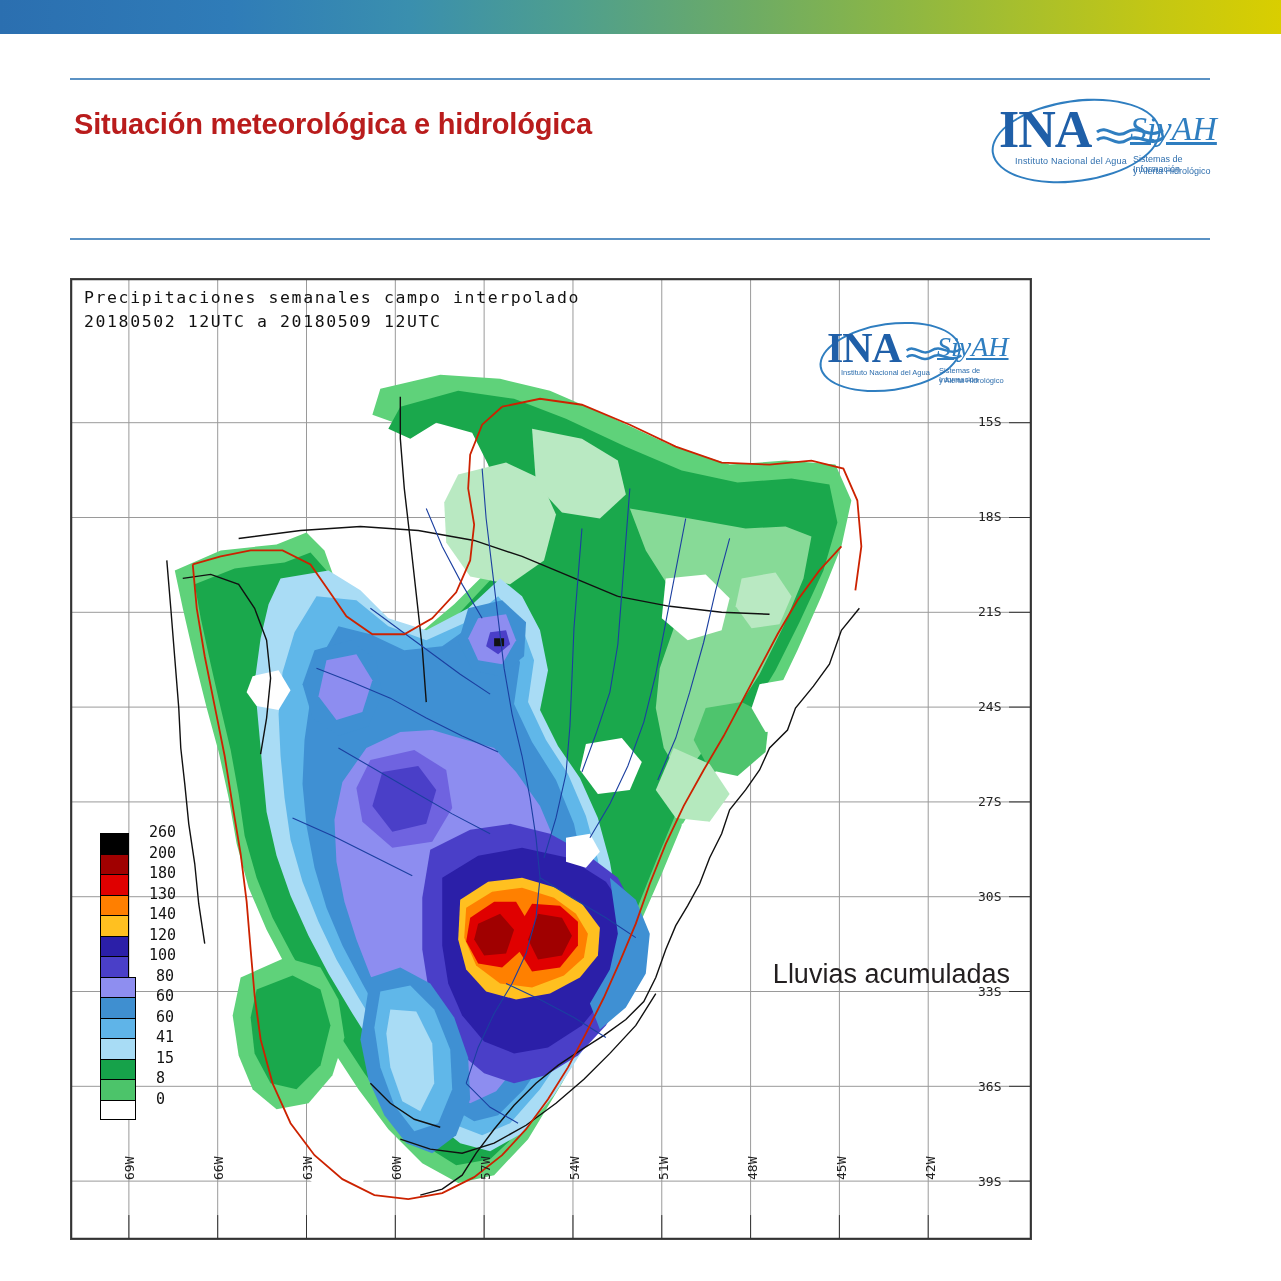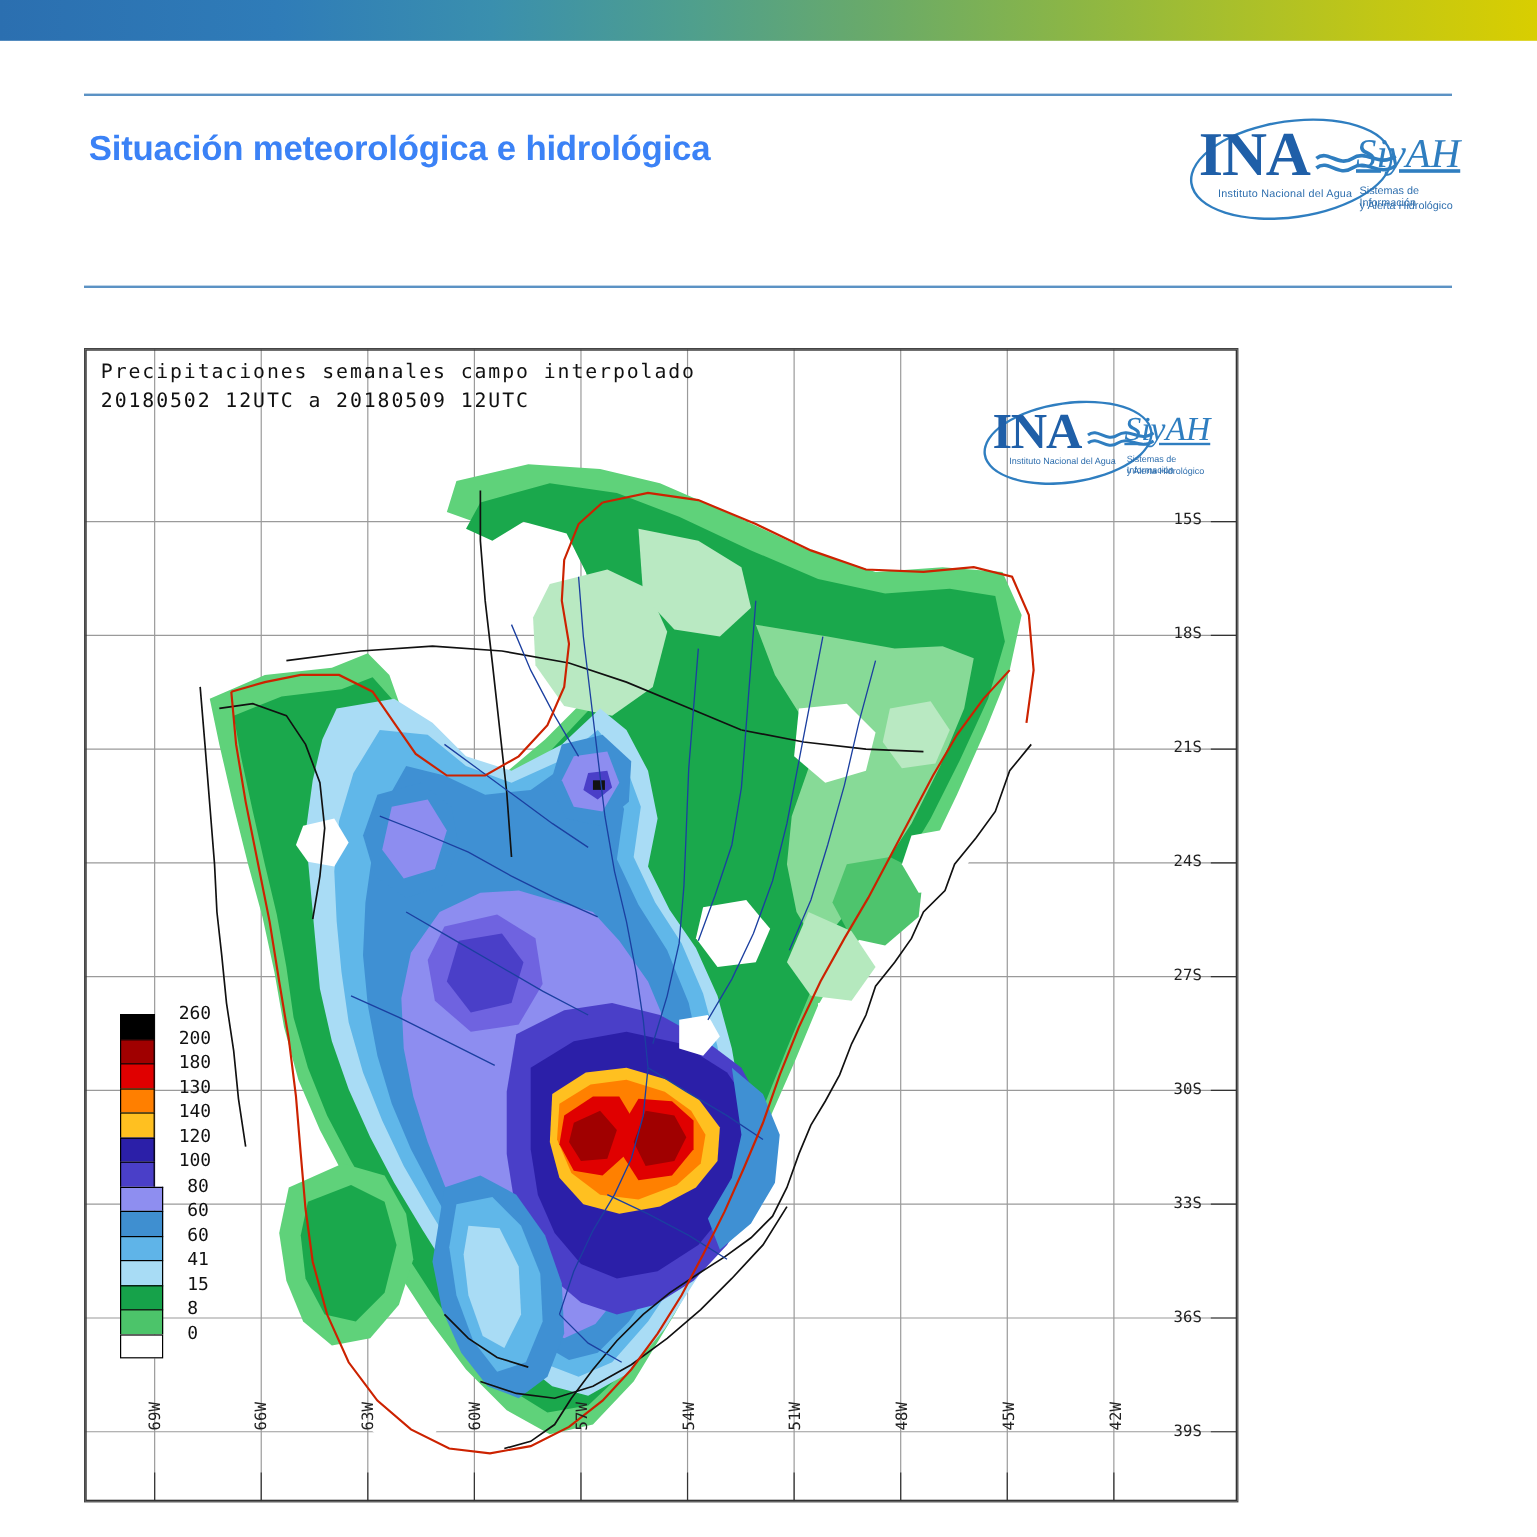--- a/index.html
+++ b/index.html
@@ -21,21 +21,21 @@
   }
 
   
   #header {
     position:absolute; top:78px; left:70px; width:1140px; height:162px;
     border-top: 2px solid #5b92c4;
     border-bottom: 2px solid #5b92c4;
   }
   #title {
     position:absolute; left:4px; top:28px;
-    font-size:29px; font-weight:bold; color:#3b82f6;
+    font-size:29px; font-weight:bold; color:#b91c1c;
     letter-spacing:-0.2px;
   }
   #subtitle {
     position:absolute; left:4px; top:72px;
     font-size:27px; color:#4a9ed0; font-weight:400;
   }
 
   
   .ina-logo { position:absolute; }
   .ina-logo .ina-text {
@@ -59,22 +59,22 @@
     position:absolute; left:6px; top:2px; width:170px; height:82px;
     border:2px solid #2f7ec0; border-radius:50%;
     transform: rotate(-8deg);
   }
   #header-logo .wave {
     position:absolute; left:110px; top:26px; width:70px; height:22px;
   }
 
   
   #figure {
-    position:absolute; left:70px; top:290px; width:962px; height:962px;
-    background:#e5e5e5;
+    position:absolute; left:70px; top:278px; width:962px; height:962px;
+    background:#bef264;
   }
   #plot-frame {
     position:absolute; left:0; top:0; width:962px; height:962px;
     border:1px solid #444;
   }
   #maptitle {
     position:absolute; left:14px; top:8px;
     font-family:"DejaVu Sans Mono", monospace;
     font-size:16.5px; color:#111; letter-spacing:1.6px; line-height:1.45;
     white-space:pre;
@@ -456,15 +456,16 @@
         <div class="legend-swatch" style="background:#4cc46a"></div>
         <div class="legend-label">8</div>
       </div>
     <div class="legend-row">
         <div class="legend-swatch" style="background:#ffffff"></div>
         <div class="legend-label">0</div>
       </div>
   </div>
 
   <div id="caption">
+    <div>Lluvias acumuladas</div>
   </div>
 
 </div>
 
 </body></html>

